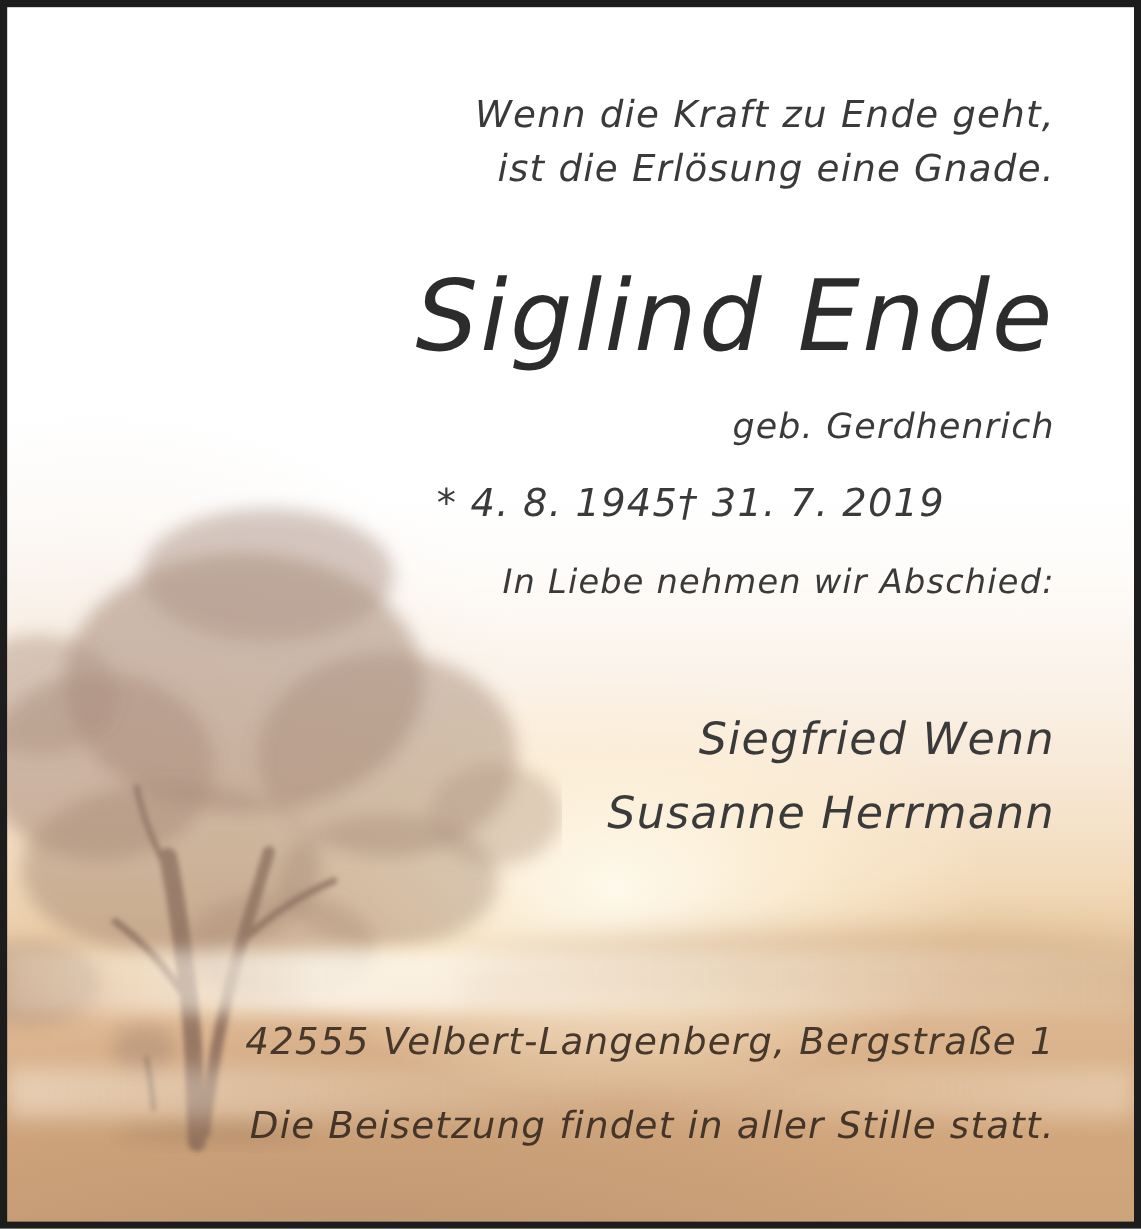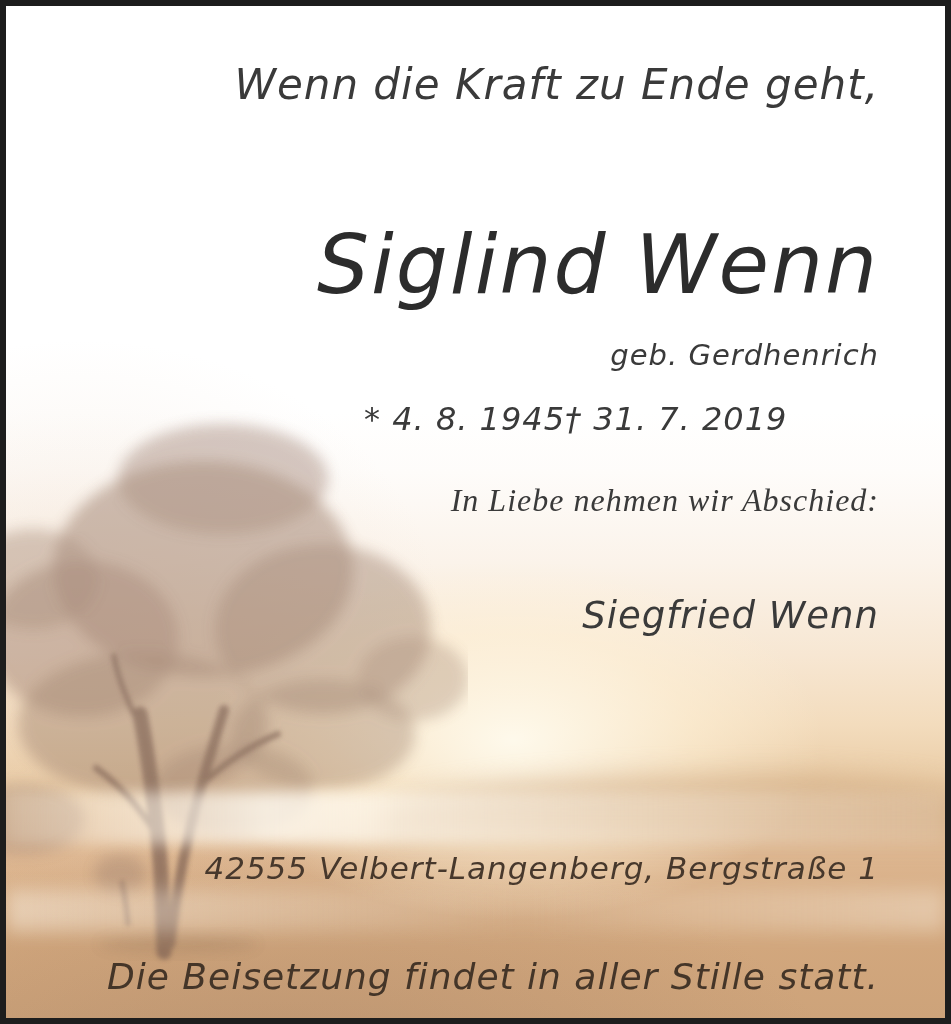--- a/index.html
+++ b/index.html
@@ -57,31 +57,31 @@
   
   .txt {
     position: absolute;
     right: 66px;
     text-align: right;
     font-style: italic;
     color: #3a3a3a;
     letter-spacing: 1px;
     white-space: nowrap;
   }
-  .epigraph   { top: 56px;  font-size: 42px; line-height: 45px; text-align: right; }
+  .epigraph   { top: 68px;  font-size: 31px; line-height: 45px; text-align: right; }
   .name       { top: 208px; font-size: 82px; line-height: 1.25; letter-spacing: 2px;
                 color: #2c2c2c; font-weight: 400; }
   .maiden     { top: 332px; font-size: 29px; text-align: right; }
   .dates      { top: 394px; left: 358px; right: 66px; display: flex;
                 font-size: 32px; }
-  .farewell   { top: 476px; font-size: 32px; font-family: Liberation Serif, serif; }
+  .farewell   { top: 462px; font-size: 28px; }
   .mourner-1  { top: 588px; font-size: 37px; }
   .mourner-2  { top: 650px; font-size: 37px; }
   .address    { top: 844px; font-size: 31px; color: #47382c; }
-  .closing    { top: 950px; font-size: 36px; color: #443528; }
+  .closing    { top: 914px; font-size: 31px; color: #443528; }
 </style>
 </head>
 <body>
 
 <div class="frame">
   <div class="photo">
 
     <div class="hill"></div>
 
     <svg class="tree" viewBox="0 0 480 570" xmlns="http://www.w3.org/2000/svg" aria-hidden="true">
@@ -115,33 +115,35 @@
       </g>
       <ellipse cx="132" cy="470" rx="26" ry="20" fill="#9c7e6d" opacity="0.45" filter="url(#soft)"></ellipse>
       <ellipse cx="190" cy="540" rx="80" ry="9" fill="#8a6d55" opacity="0.28" filter="url(#soft)"></ellipse>
     </svg>
 
     <div class="mist-1"></div>
     <div class="mist-2"></div>
 
     <div class="txt epigraph">
       <div>Wenn die Kraft zu Ende geht,</div>
+      <div>ist die Erlösung eine Gnade.</div>
     </div>
 
-    <div class="txt name">Siglind Wenn</div>
+    <div class="txt name">Siglind Ende</div>
 
     <div class="txt maiden">geb. Gerdhenrich</div>
 
     <div class="txt dates">
       <span>* 4. 8. 1945</span>
       <span>† 31. 7. 2019</span>
     </div>
 
     <div class="txt farewell">In Liebe nehmen wir Abschied:</div>
 
     <div class="txt mourner-1">Siegfried Wenn</div>
+    <div class="txt mourner-2">Susanne Herrmann</div>
 
     <div class="txt address">42555 Velbert-Langenberg, Bergstraße 1</div>
 
     <div class="txt closing">Die Beisetzung findet in aller Stille statt.</div>
 
   </div>
 </div>
 
 </body></html>

